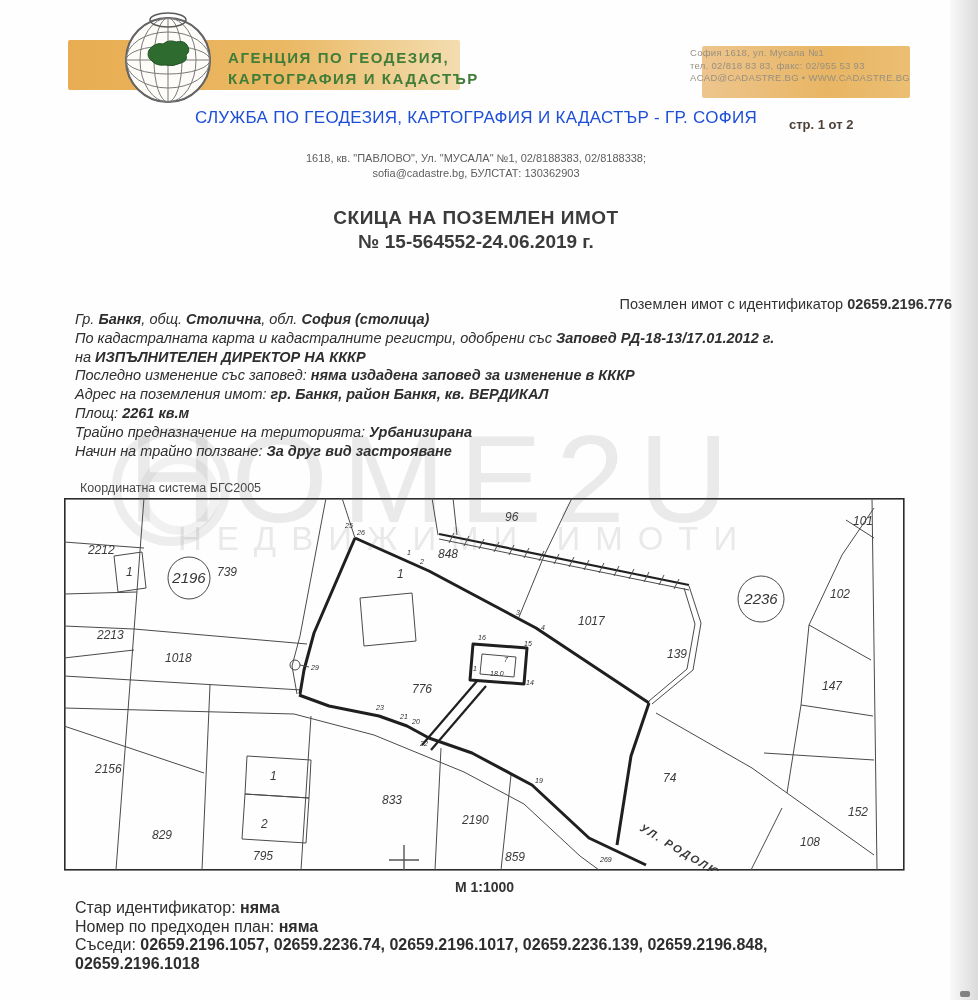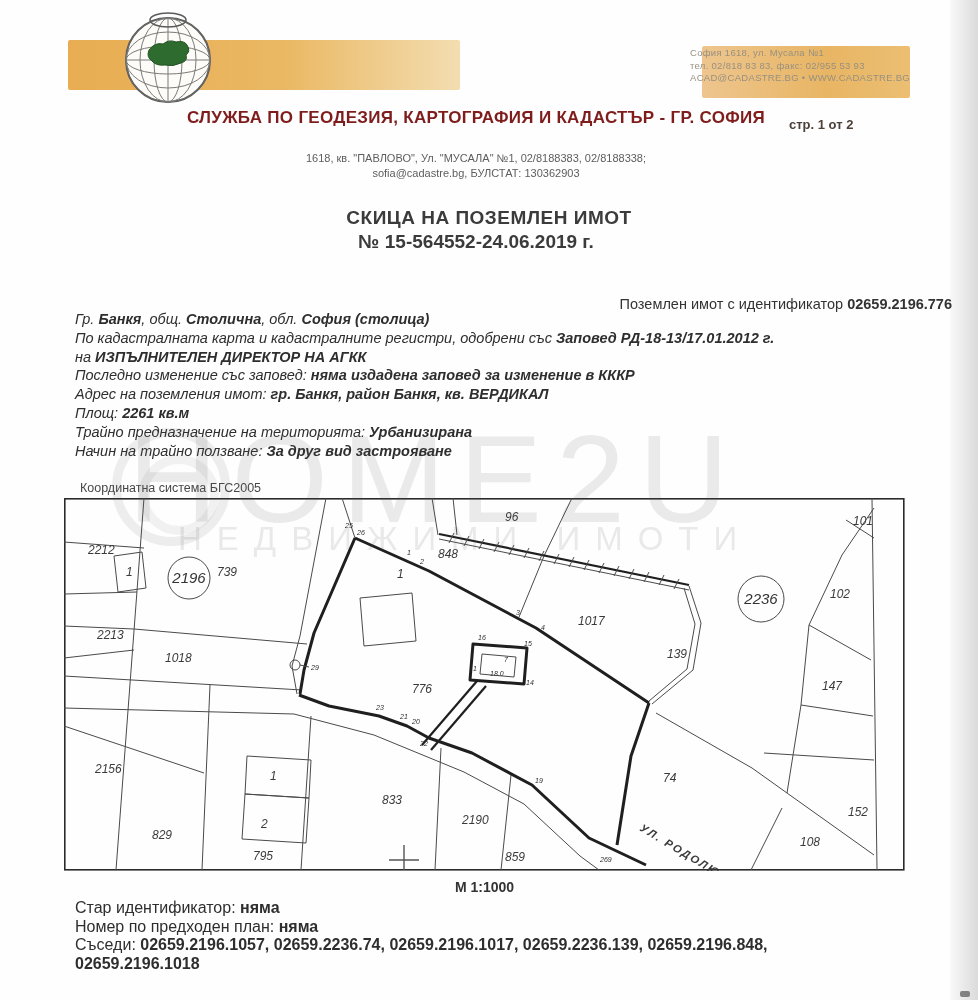--- a/index.html
+++ b/index.html
@@ -10,23 +10,23 @@
   
   .banner-left{left:68px;top:40px;width:392px;height:50px;
     background:linear-gradient(to right,#e8ad52 0%,#eab863 55%,#f3ddb0 100%);border-radius:2px;}
   .banner-right{left:702px;top:46px;width:208px;height:52px;
     background:linear-gradient(to right,#ecc084 0%,#e6af56 60%,#eab967 100%);opacity:.92;border-radius:2px;}
   .logo{left:116px;top:4px;width:104px;height:104px;}
   .agency-text{left:228px;top:47px;font-size:15px;font-weight:700;letter-spacing:1.6px;
     color:#3f7d38;line-height:21px;}
   .contact{left:690px;top:47px;width:240px;font-size:9.5px;line-height:12.5px;color:#989080;letter-spacing:.3px;}
   .page-num{left:789px;top:98px;font-size:13px;font-weight:700;color:#4c4038;margin-top:19px;}
-  .office-title{left:0;top:108px;width:952px;text-align:center;font-size:17px;font-weight:700;color:#7f1d1d;letter-spacing:.3px;}
+  .office-title{left:0;top:108px;width:952px;text-align:center;font-size:17px;font-weight:400;color:#1d4ed8;letter-spacing:.3px;}
   .office-addr{left:0;top:151px;width:952px;text-align:center;font-size:11px;line-height:15px;color:#5d5d5d;}
-  .doc-title{left:0;top:207px;width:952px;text-align:center;font-size:19px;font-weight:700;color:#3b3b3b;letter-spacing:.5px;padding-left:13px;}
+  .doc-title{left:0;top:207px;width:952px;text-align:center;font-size:19px;font-weight:700;color:#3b3b3b;letter-spacing:.5px;}
   .doc-number{left:0;top:231px;width:952px;text-align:center;font-size:19px;font-weight:700;color:#3b3b3b;}
   .identifier{left:0;top:280px;width:952px;text-align:right;font-size:14.5px;color:#333;margin-top:16px;}
   .info{left:75px;top:310px;width:830px;font-size:14.5px;line-height:18.8px;color:#2e2e2e;font-style:italic;}
   .coord-system{left:80px;top:481px;font-size:12.5px;color:#474747;}
   .map-wrap{left:64px;top:498px;width:841px;height:373px;}
   .scale{left:64px;top:879px;width:841px;text-align:center;font-size:14px;font-weight:700;color:#333;}
   .footer{left:75px;top:899px;width:840px;font-size:16px;line-height:18.6px;color:#2e2e2e;}
   
   .wm{pointer-events:none;z-index:40;}
   .wm-title{left:128px;top:408px;width:850px;font-size:124px;font-weight:400;letter-spacing:14px;
@@ -64,20 +64,24 @@
       <ellipse cx="52" cy="56" rx="14" ry="42" fill="none" stroke="#7a7a7a" stroke-width="1"></ellipse>
       <line x1="52" y1="14" x2="52" y2="98" stroke="#7a7a7a" stroke-width="1"></line>
       <ellipse cx="52" cy="56" rx="42" ry="28" fill="none" stroke="#7a7a7a" stroke-width="1"></ellipse>
       <ellipse cx="52" cy="56" rx="42" ry="14" fill="none" stroke="#7a7a7a" stroke-width="1"></ellipse>
       <line x1="10" y1="56" x2="94" y2="56" stroke="#7a7a7a" stroke-width="1"></line>
       <ellipse cx="52" cy="16" rx="18" ry="7" fill="none" stroke="#5a5a5a" stroke-width="1.5"></ellipse>
       <path d="M33,46 q6,-8 14,-6 q6,-5 13,-2 q8,-2 11,3 q4,6 -1,10 q2,6 -5,8 q-8,4 -16,2 q-9,1 -13,-4 q-6,-4 -3,-11 z" fill="#2e6b2e" stroke="#245224" stroke-width="1"></path>
     </svg>
   </div>
 
+  <div class="abs agency-text">
+    <div>АГЕНЦИЯ ПО ГЕОДЕЗИЯ,</div>
+    <div>КАРТОГРАФИЯ И КАДАСТЪР</div>
+  </div>
 
   <div class="abs contact">
     <div>София 1618, ул. Мусала №1</div>
     <div>тел. 02/818 83 83, факс: 02/955 53 93</div>
     <div>ACAD@CADASTRE.BG • WWW.CADASTRE.BG</div>
   </div>
   <div class="abs page-num">стр. 1 от 2</div>
 
   <div class="abs office-title">СЛУЖБА ПО ГЕОДЕЗИЯ, КАРТОГРАФИЯ И КАДАСТЪР - ГР. СОФИЯ</div>
   <div class="abs office-addr">
@@ -85,21 +89,21 @@
     <div>sofia@cadastre.bg, БУЛСТАТ: 130362903</div>
   </div>
 
   <div class="abs doc-title">СКИЦА НА ПОЗЕМЛЕН ИМОТ</div>
   <div class="abs doc-number">№ 15-564552-24.06.2019 г.</div>
   <div class="abs identifier"><span>Поземлен имот с идентификатор </span><span class="b">02659.2196.776</span></div>
 
   <div class="abs info">
     <div class="line"><span>Гр. </span><span class="b">Банкя</span><span>, общ. </span><span class="b">Столична</span><span>, обл. </span><span class="b">София (столица)</span></div>
     <div class="line"><span>По кадастралната карта и кадастралните регистри, одобрени със </span><span class="b">Заповед РД-18-13/17.01.2012 г.</span></div>
-    <div class="line"><span>на </span><span class="b">ИЗПЪЛНИТЕЛЕН ДИРЕКТОР НА АГКК</span></div>
+    <div class="line"><span>на </span><span class="b">ИЗПЪЛНИТЕЛЕН ДИРЕКТОР НА КККР</span></div>
     <div class="line"><span>Последно изменение със заповед: </span><span class="b">няма издадена заповед за изменение в КККР</span></div>
     <div class="line"><span>Адрес на поземления имот: </span><span class="b">гр. Банкя, район Банкя, кв. ВЕРДИКАЛ</span></div>
     <div class="line"><span>Площ: </span><span class="b">2261 кв.м</span></div>
     <div class="line"><span>Трайно предназначение на територията: </span><span class="b">Урбанизирана</span></div>
     <div class="line"><span>Начин на трайно ползване: </span><span class="b">За друг вид застрояване</span></div>
   </div>
 
   <div class="abs coord-system">Координатна система БГС2005</div>
 
   <div class="abs map-wrap">

